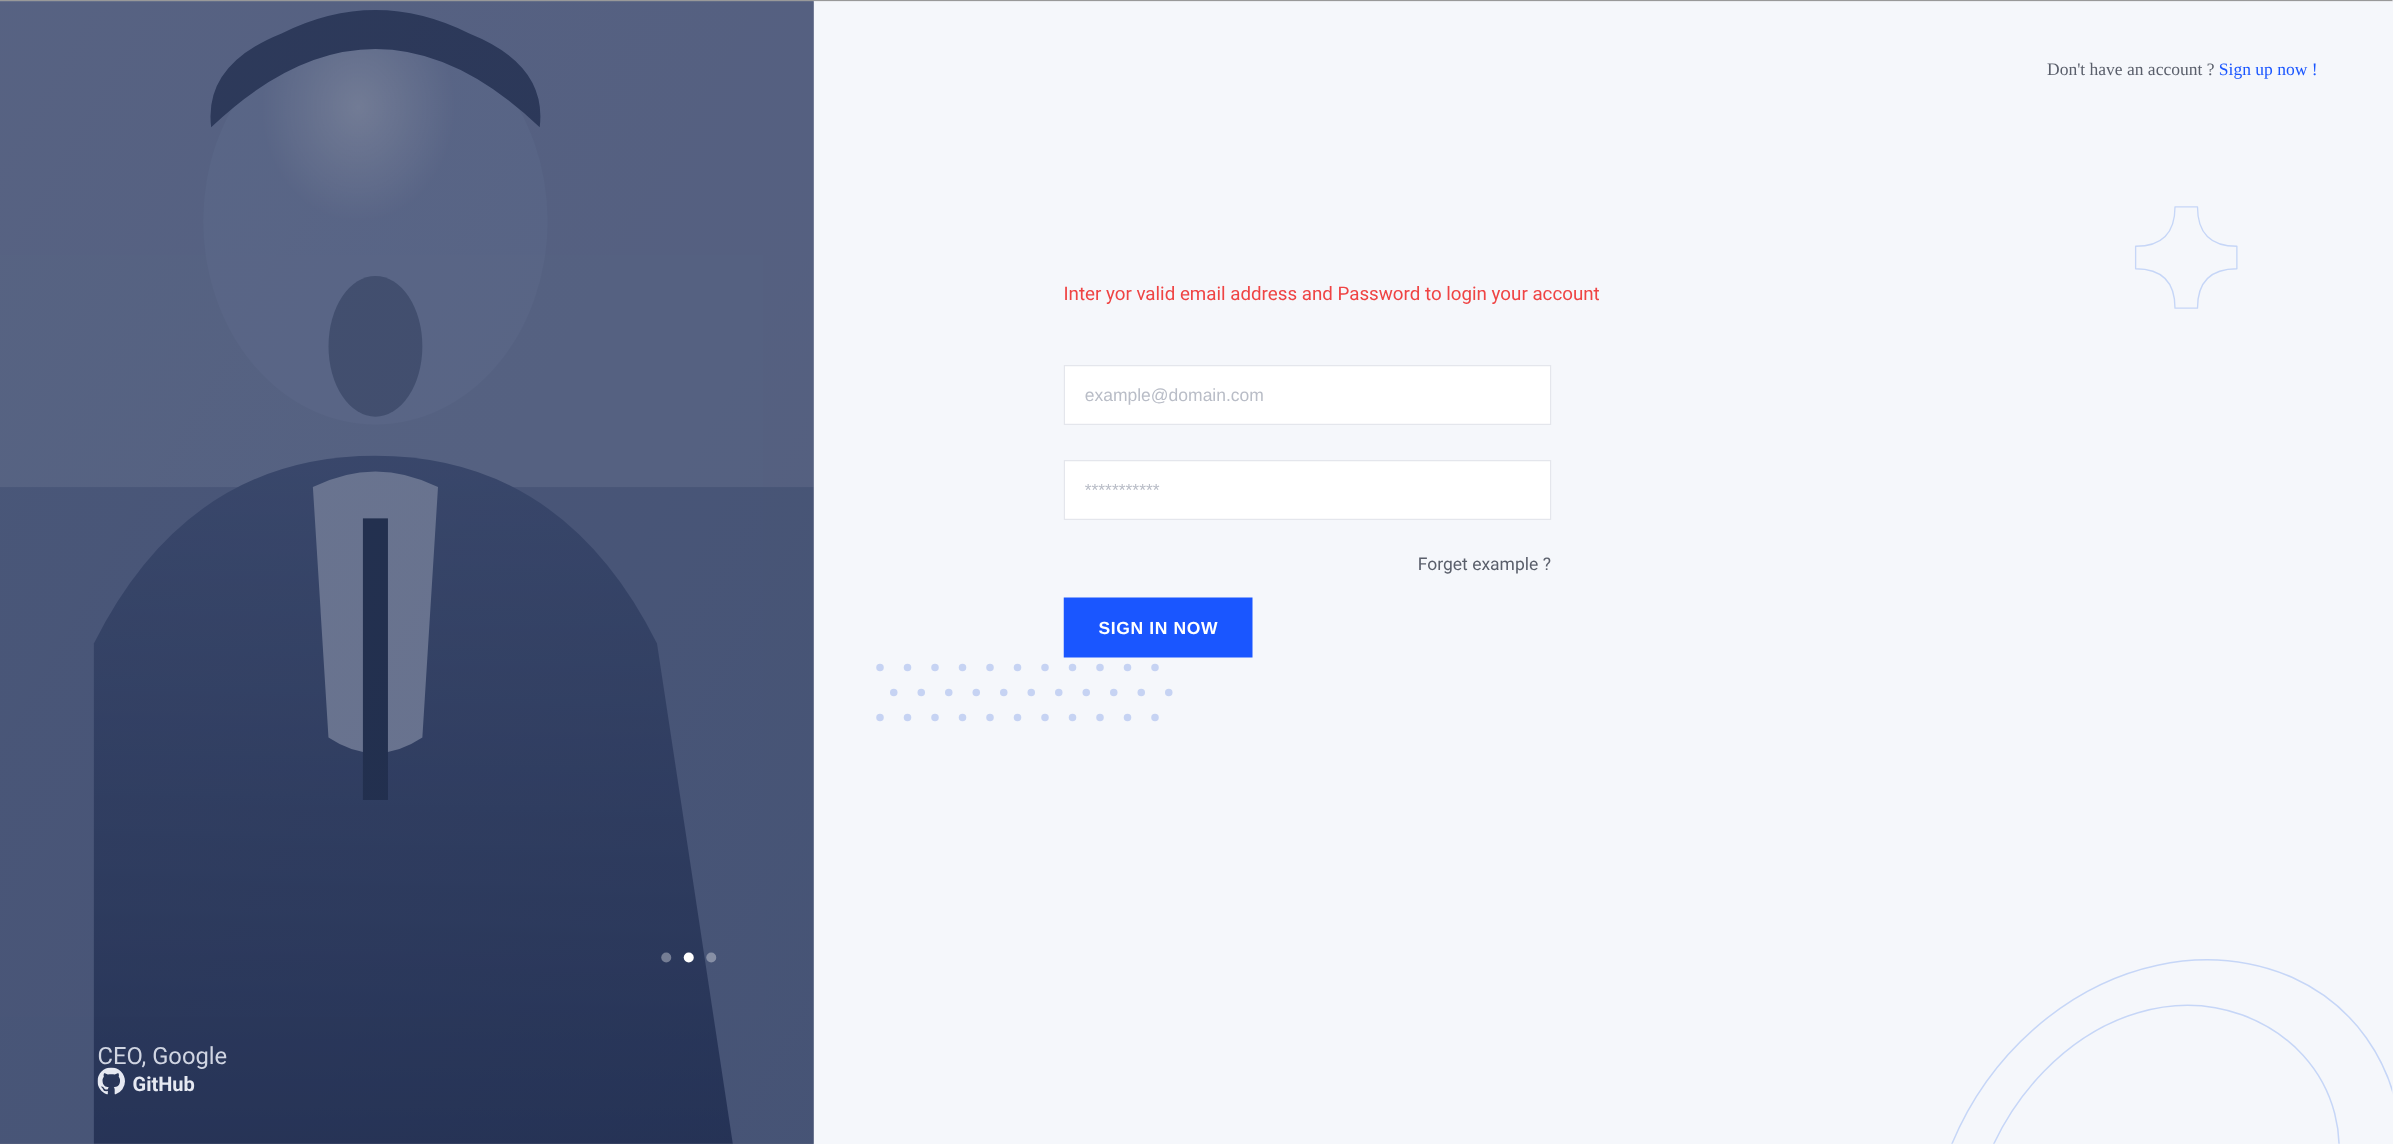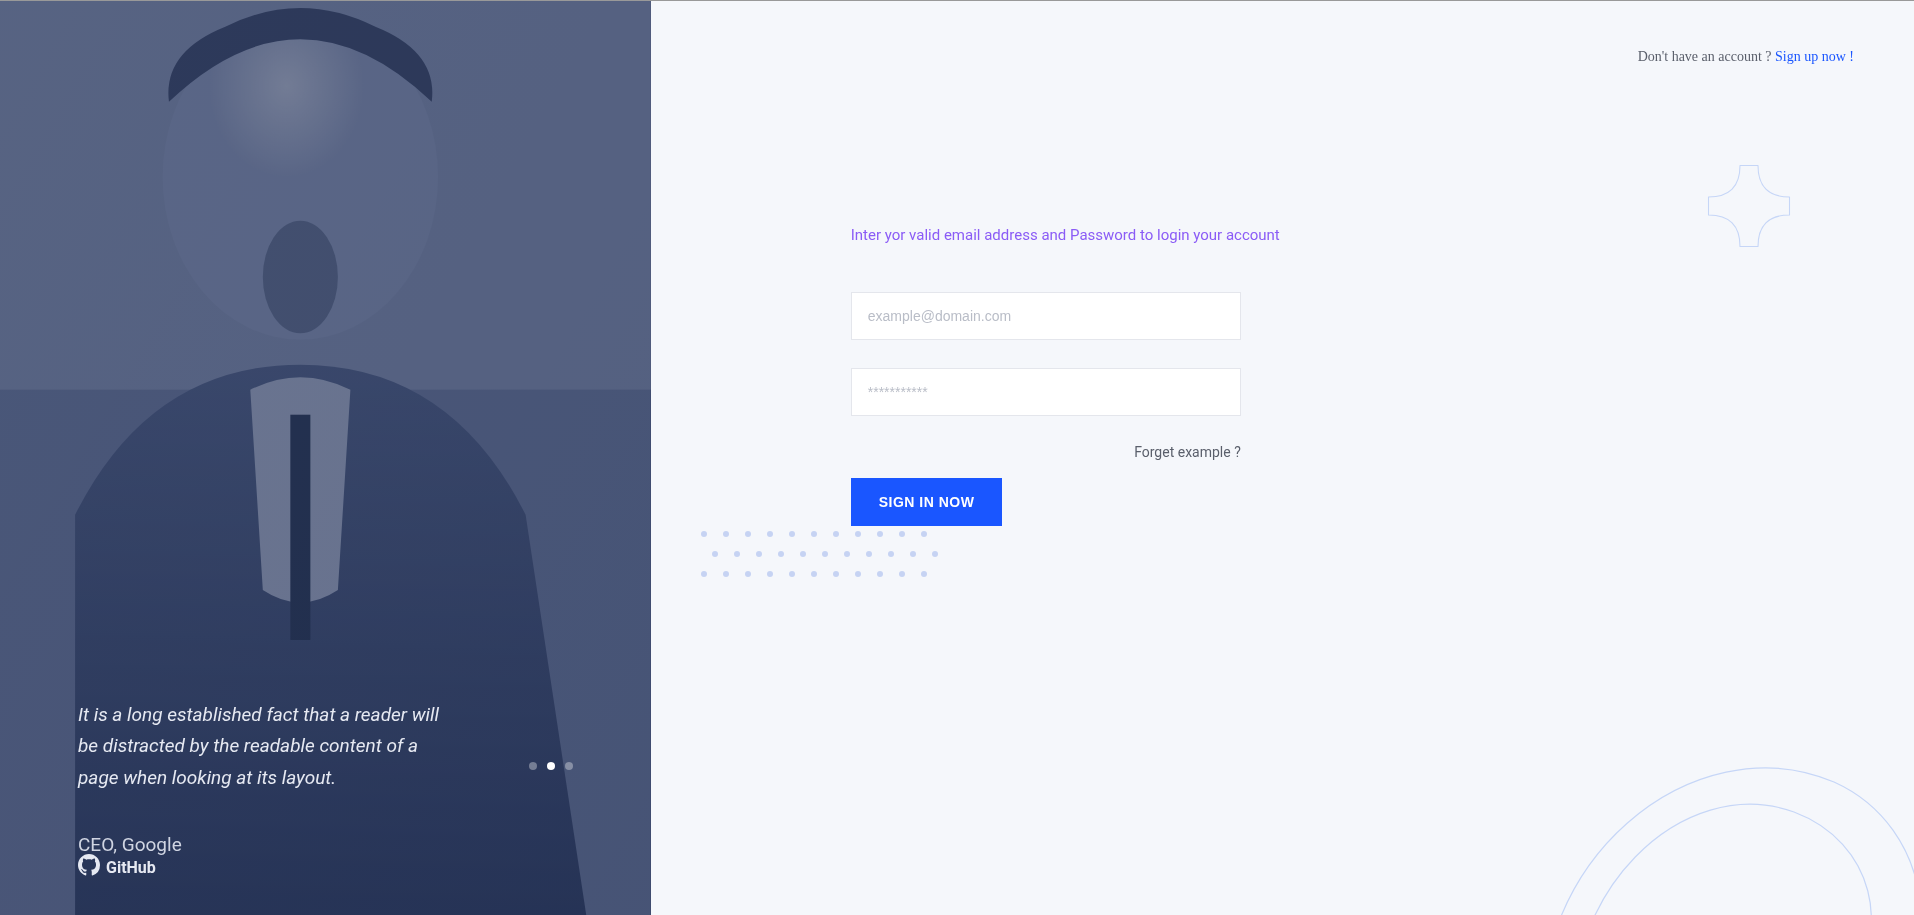--- a/index.html
+++ b/index.html
@@ -113,21 +113,21 @@
     z-index: 2;
   }
   .right h1 {
     font-size: 36px;
     font-weight: 800;
     color: #1d2430;
     margin-bottom: 28px;
   }
   .right .sub {
     font-size: 15px;
-    color: #8b5cf6;
+    color: #ef4444;
     margin-bottom: 48px;
   }
   .right .field { margin-bottom: 28px; }
   .right label {
     display: block;
     font-size: 12px;
     font-weight: 700;
     letter-spacing: 0.4px;
     color: #2b3240;
     margin-bottom: 10px;
@@ -220,21 +220,20 @@
       <rect x="0" y="0" width="520" height="320" fill="#aeb6c9"></rect>
       <ellipse cx="240" cy="150" rx="110" ry="130" fill="url(#faceG)"></ellipse>
       <path d="M135 90 Q240 -10 345 90 Q350 50 300 30 Q240 0 180 30 Q130 50 135 90 Z" fill="#3a4358"></path>
       <ellipse cx="240" cy="230" rx="30" ry="45" fill="#4a5568" opacity="0.6"></ellipse>
       <path d="M60 750 L60 420 Q120 300 240 300 Q360 300 420 420 L470 750 Z" fill="url(#suitG)"></path>
       <path d="M200 320 Q240 300 280 320 L270 480 Q240 500 210 480 Z" fill="#e5e9f0"></path>
       <rect x="232" y="340" width="16" height="180" fill="#1e2939"></rect>
     </svg>
 
     <div class="content">
-      <p class="quote">It is a long established fact that a reader will be distracted by the readable content of a page when looking at its layout.</p>
       <div class="author-role">CEO, Google</div>
     </div>
 
     <div class="dots">
       <span class="dot"></span>
       <span class="dot active"></span>
       <span class="dot"></span>
     </div>
 
     <div class="github">

